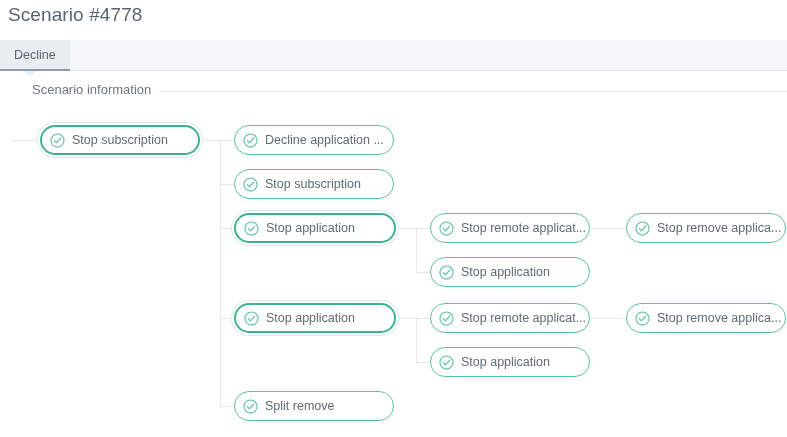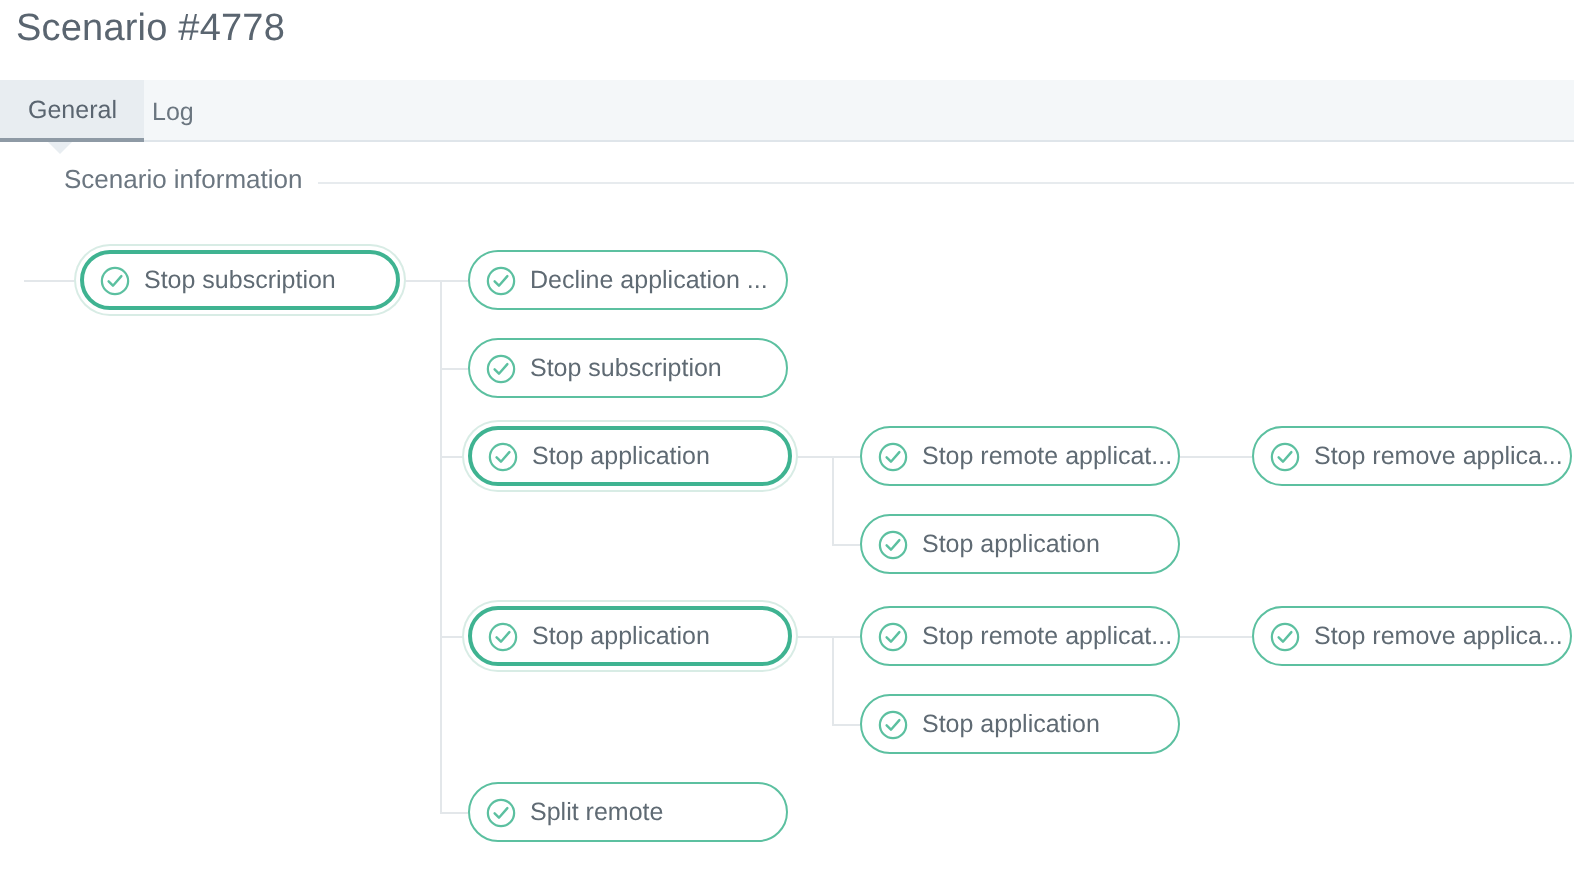--- a/index.html
+++ b/index.html
@@ -125,24 +125,21 @@
 </style>
 </head>
 <body>
 
 <div id="app">
 
   <div class="page-title">Scenario #4778</div>
 
   <div class="tabbar">
     <div class="tab active tab-general">
-      <span>General</span>
-    </div>
-    <div class="tab tab-log">
-      <span>Log</span>
+      <span>Decline</span>
     </div>
   </div>
   <div class="tab-caret"></div>
 
   <div class="section-label">Scenario information</div>
   <div class="section-rule"></div>
 
   <div class="canvas">
 
     <div class="conn h" style="left:12px; top:40px; width:30px;"></div>
@@ -245,17 +242,17 @@
             <circle cx="8" cy="8" r="7" fill="none" stroke="#5cc0a0" stroke-width="1.2"></circle>
             <path d="M4.6 8.2 L6.9 10.5 L11.4 5.4" fill="none" stroke="#5cc0a0" stroke-width="1.3" stroke-linecap="round" stroke-linejoin="round"></path>
           </svg>
           <span class="label">Stop application</span>
         </div>
         <div class="node" style="left: 234px; top: 291px; width: 160px;">
           <svg class="chk" viewBox="0 0 16 16">
             <circle cx="8" cy="8" r="7" fill="none" stroke="#5cc0a0" stroke-width="1.2"></circle>
             <path d="M4.6 8.2 L6.9 10.5 L11.4 5.4" fill="none" stroke="#5cc0a0" stroke-width="1.3" stroke-linecap="round" stroke-linejoin="round"></path>
           </svg>
-          <span class="label">Split remote</span>
+          <span class="label">Split remove</span>
         </div>
       </div>
   </div>
 </div>
 
 </body></html>

